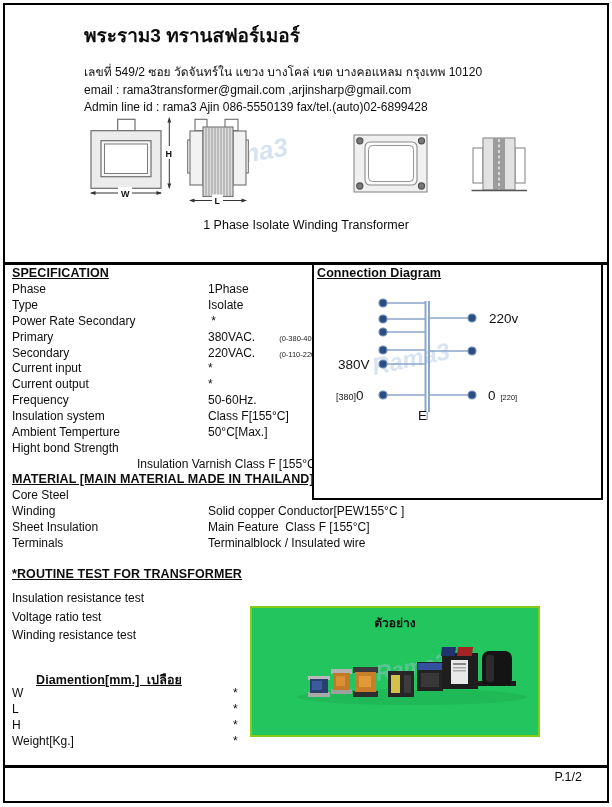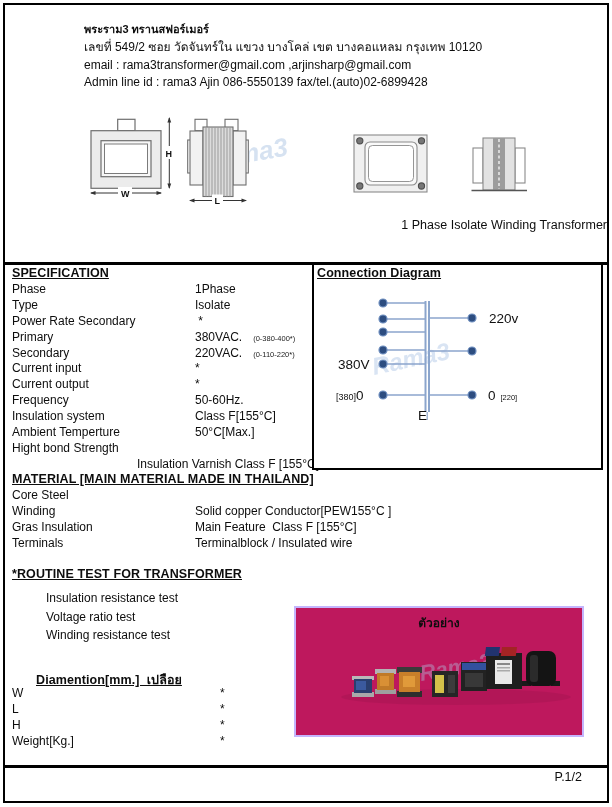--- a/index.html
+++ b/index.html
@@ -10,47 +10,47 @@
     color:#0d0d0d;
     -webkit-font-smoothing:antialiased;
   }
   .page {
     position:absolute; left:3px; top:3px; width:606px; height:800px;
     border:2px solid #000; background:#fff;
   }
   .abs { position:absolute; }
 
   
-  .company { font-size:11px; font-weight:bold; margin-bottom:1px; }
+  .company { font-size:19px; font-weight:bold; margin-bottom:14px; }
   .hline { font-size:12px; line-height:17.5px; }
 
   
   .sec-head {
     font-size:12.5px; font-weight:bold; text-decoration:underline;
     letter-spacing:.1px; white-space:pre;
   }
 
   
   .kv-rows { width:300px; }
-  .kv-row { display:flex; align-items:baseline; height:15.9px; font-size:12px; white-space:pre; }
+  .kv-row { display:flex; align-items:baseline; height:15.9px; font-size:12px; white-space:pre;gap:13px; }
   .kv-row .lbl { width:183px; flex:none; }
   .kv-row .val { white-space:pre; }
   .kv-row .note { font-size:7.5px; margin-left:11px; color:#1a1a1a; }
   .dim-rows .lbl { width:208px; }
 
-  .caption { width:100%; text-align:right; font-size:12.5px; }
+  .caption { width:100%; text-align:center; font-size:12.5px; }
 
   .divider { left:0; width:100%; height:2.5px; background:#000; }
 
   .conn-box { border:2px solid #000; background:#fff; }
   .conn-head { position:absolute; left:3px; top:1px; }
 
-  .routine-item { font-size:12px; line-height:18.5px; white-space:pre;margin-left:34px; }
-
-  .samples-box { border:2px solid #c4b5fd; background:#be185d;margin-left:44px; }
+  .routine-item { font-size:12px; line-height:18.5px; white-space:pre; }
+
+  .samples-box { border:2px solid #84cc16; background:#22c55e; }
   .samples-title { position:absolute; top:5px; left:0; width:100%; text-align:center;
                    font-size:12px; font-weight:bold; }
 
   .varnish { font-size:12px; white-space:pre; }
 
   .pagenum { font-size:12.5px;margin-left:33px; }
 
   svg text { font-family:"Liberation Sans","DejaVu Sans",sans-serif; }
 </style>
 </head>
@@ -209,21 +209,21 @@
         <span class="note"></span>
       </div>
 
       <div class="kv-row">
         <span class="val">Hight bond Strength</span>
         <span class="note"></span>
       </div>
     </div>
   <div class="abs varnish" style="left:132px; top:452px;">Insulation Varnish Class F [155°C]</div>
 
-  <div class="abs conn-box" style="left:307px; top:258px; width:291px; height:207px;">
+  <div class="abs conn-box" style="left:307px; top:258px; width:291px; height:237px;">
     <div class="sec-head conn-head">Connection Diagram</div>
 
     <svg width="287" height="203" viewBox="0 0 287 203" style="position:absolute; left:0; top:0;">
       <text x="60" y="110" font-size="24" font-style="italic" font-weight="bold" fill="rgba(170,195,228,0.45)" transform="rotate(-12 60 110)">Rama3</text>
 
       <g stroke="#8ba5cc" stroke-width="1.6">
         <line x1="69" y1="38" x2="111" y2="38"></line>
         <line x1="69" y1="54" x2="111" y2="54"></line>
         <line x1="69" y1="67" x2="111" y2="67"></line>
         <line x1="69" y1="85" x2="111" y2="85"></line>
@@ -269,21 +269,21 @@
       <div class="kv-row">
         <span class="lbl">Core Steel</span>
       </div>
 
       <div class="kv-row">
         <span class="lbl">Winding</span>
         <span class="val">Solid copper Conductor[PEW155°C ]</span>
       </div>
 
       <div class="kv-row">
-        <span class="lbl">Gras Insulation</span>
+        <span class="lbl">Sheet Insulation</span>
         <span class="val">Main Feature  Class F [155°C]</span>
       </div>
 
       <div class="kv-row">
         <span class="lbl">Terminals</span>
         <span class="val">Terminalblock / Insulated wire</span>
       </div>
     </div>
 
   <div class="abs sec-head" style="left:7px; top:562px;">*ROUTINE TEST FOR TRANSFORMER</div>

